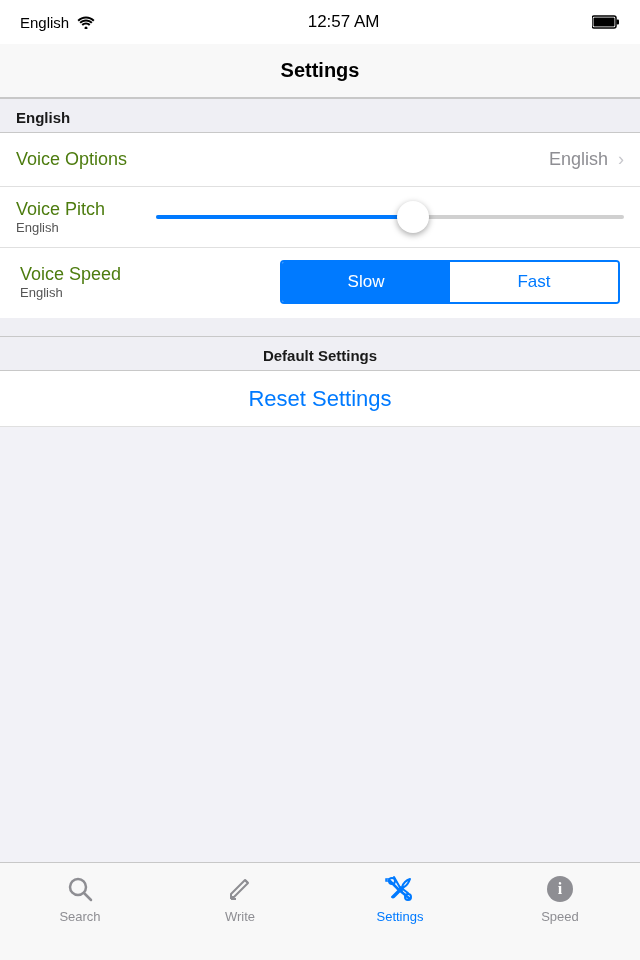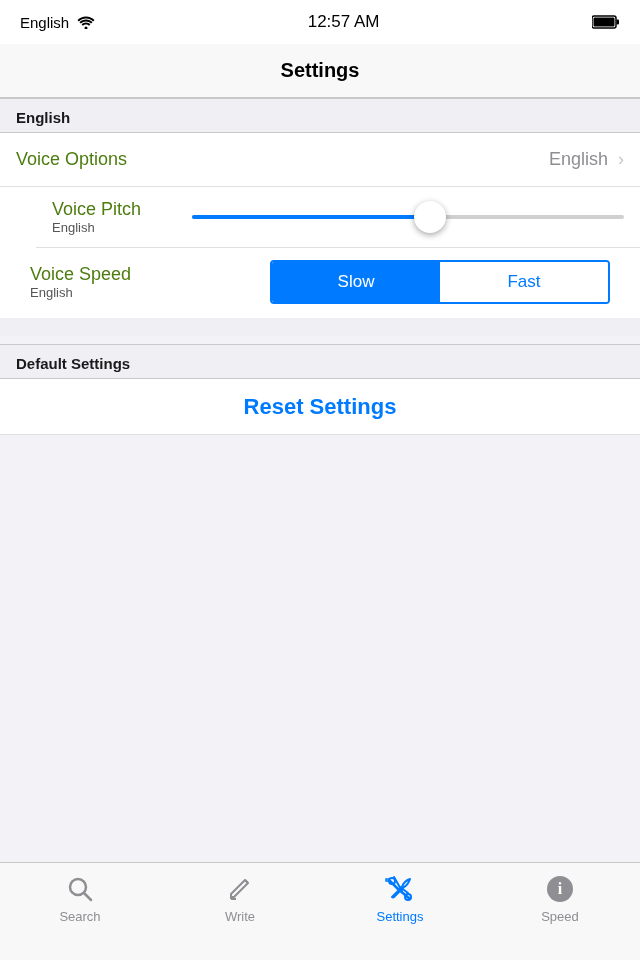--- a/index.html
+++ b/index.html
@@ -156,36 +156,37 @@
       color: white;
       font-weight: 500;
     }
     .seg-option.inactive {
       background: white;
       color: #007aff;
     }
 
     
     .default-settings-section {
-      margin-top: 8px;
+      margin-top: 0;
+      text-align: center;
     }
 
     
     .reset-row {
       background: white;
       min-height: 56px;
       display: flex;
       align-items: center;
       justify-content: center;
       border-bottom: 1px solid #e0e0e0;
       cursor: pointer;
     }
     .reset-label {
       font-size: 22px;
-      font-weight: 700;
+      font-weight: 400;
       color: #007aff;
     }
 
     
     .tab-bar {
       position: absolute;
       bottom: 0;
       left: 0;
       right: 0;
       height: 98px;
@@ -214,33 +215,32 @@
       font-size: 13px;
       color: #8e8e93;
     }
     .tab-label.active {
       color: #007aff;
     }
 
     .voice-speed-row {
       flex-direction: column;
       align-items: flex-end;
-      padding: 12px 30px;
+      padding: 12px 20px;
     }
     .voice-speed-top {
       display: flex;
       width: 100%;
       align-items: center;
       margin-bottom: 2px;
     }
     .voice-pitch-row {
       display: flex;
       align-items: center;
       padding: 12px 16px;
-      margin-left: 36px;
     }
     .pitch-left {
       min-width: 120px;
     }
   </style>
 </head>
 <body>
 
 <div class="status-bar">
   <div class="status-left">

